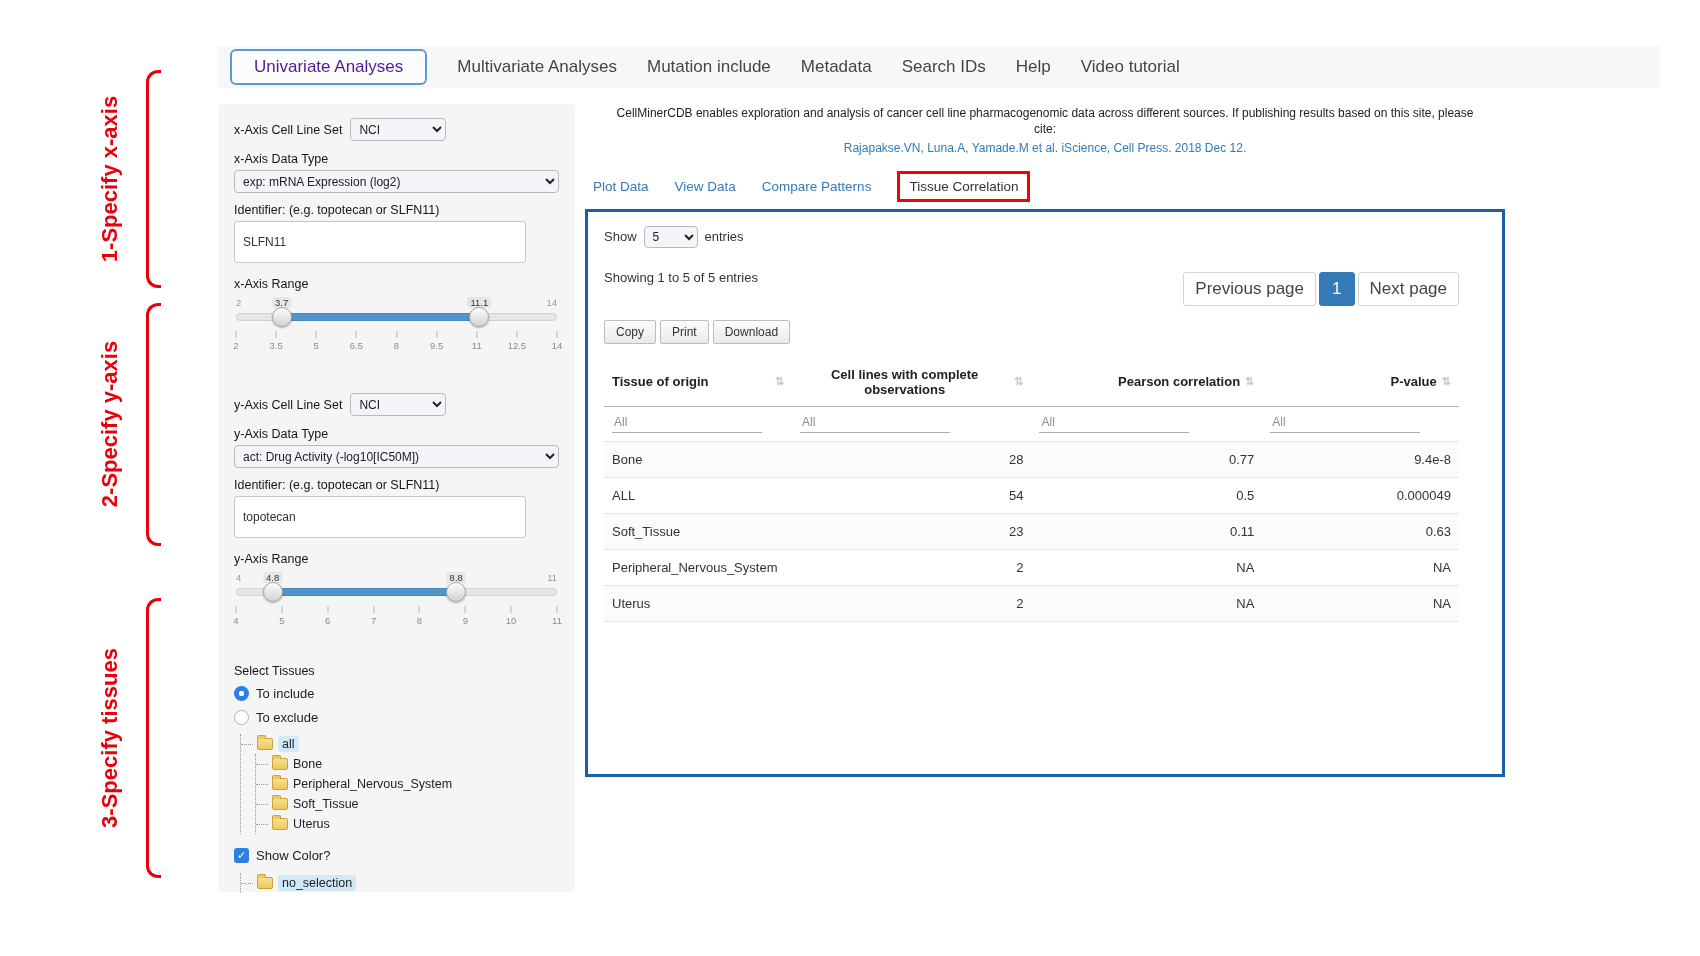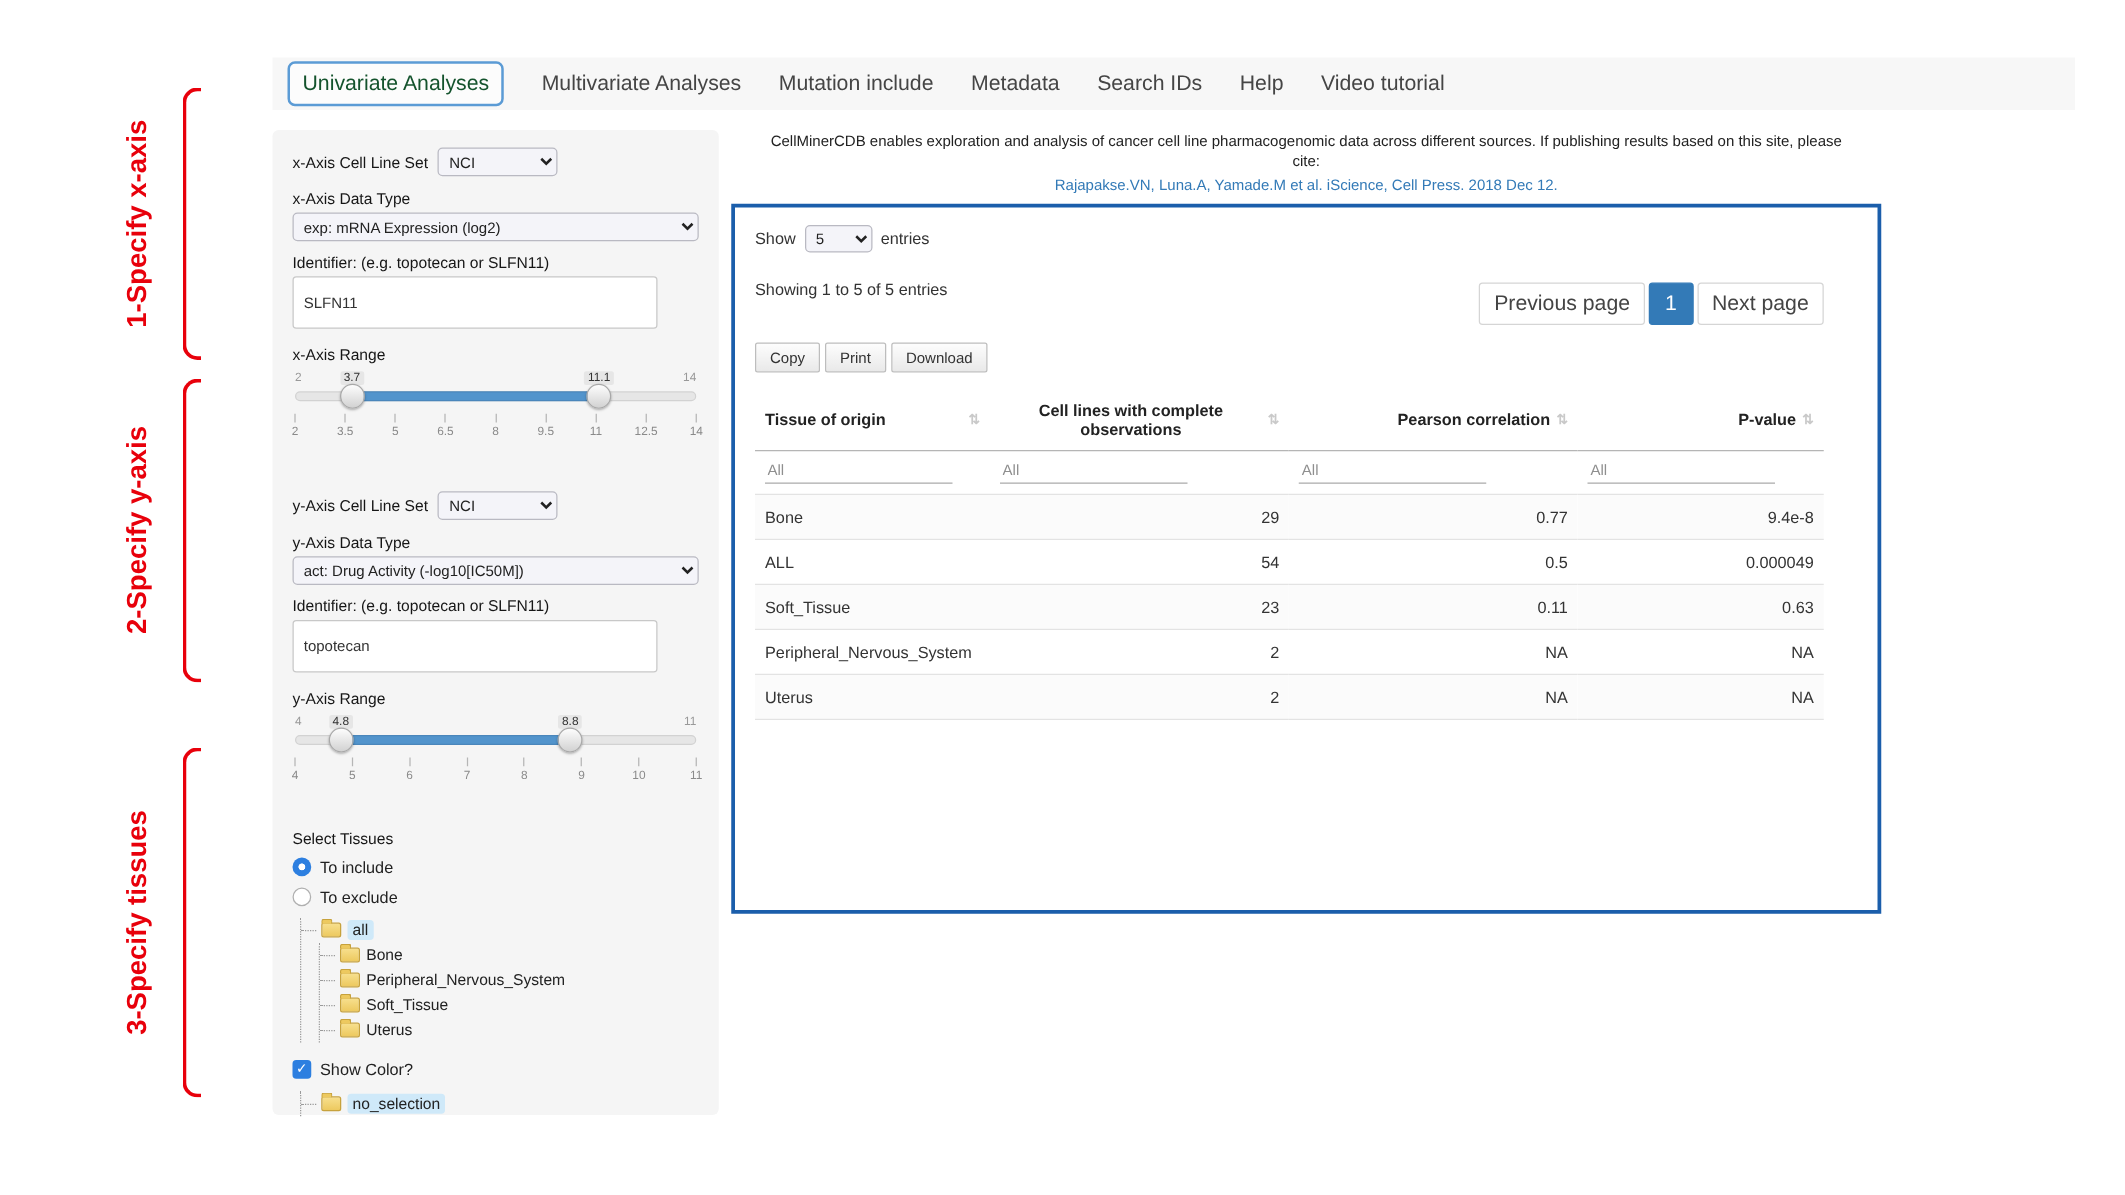--- a/index.html
+++ b/index.html
@@ -6,21 +6,21 @@
   html,body{background:#fff}
   body{width:1700px;height:956px;position:relative;font-family:"Liberation Sans",sans-serif;color:#333;overflow:hidden}
 
   
   .step-label{position:absolute;width:300px;text-align:center;transform:rotate(-90deg);color:#e8000b;font-size:22px;font-weight:bold;white-space:nowrap}
   .bracket{position:absolute;left:146px;width:15px;border:3px solid #e8000b;border-right:none;border-radius:12px 0 0 12px}
 
   
   .navbar{position:absolute;left:218px;top:46px;width:1442px;height:42px;background:#f7f7f7;display:flex;align-items:center;gap:30px;padding:0 12px;font-size:17px;color:#454545}
   .nav-tab{cursor:pointer;white-space:nowrap}
-  .nav-tab.active{border:2px solid #5b9bd5;border-radius:6px;padding:6px 10px;background:#fcfcfc;color:#14532d}
+  .nav-tab.active{border:2px solid #5b9bd5;border-radius:6px;padding:6px 22px;background:#fcfcfc;color:#4c1d95}
 
   
   .sidebar{position:absolute;left:218px;top:104px;width:357px;height:788px;background:#f5f5f5;border-radius:5px;padding:14px 16px;font-size:12.5px}
   .fld-label{font-weight:normal;color:#161616;margin-bottom:4px}
   .inline-row{display:flex;align-items:center;gap:8px}
   select{font-size:12px;color:#222;background:#f4f4f9;border:1px solid #b9b9c2;border-radius:4px;height:23px;padding:0 4px}
   .select-wide{width:100%;margin-bottom:0}
   .text-input{width:292px;height:42px;border:1px solid #c8c8c8;border-radius:3px;background:#fff;font-size:12px;padding:0 8px;color:#333;display:block}
 
   
@@ -253,20 +253,26 @@
         <span class="tree-label hl">no_selection</span>
       </div>
     </div>
   </div>
 </aside>
 
 <main class="main">
   <div class="citation">CellMinerCDB enables exploration and analysis of cancer cell line pharmacogenomic data across different sources. If publishing results based on this site, please cite:</div>
   <div class="citation citation-link">Rajapakse.VN, Luna.A, Yamade.M et al. iScience, Cell Press. 2018 Dec 12.</div>
 
+  <div class="tabs">
+    <span class="tab">Plot Data</span>
+    <span class="tab">View Data</span>
+    <span class="tab">Compare Patterns</span>
+    <span class="tab active">Tissue Correlation</span>
+  </div>
 
   <div class="panel">
     <div class="panel-inner">
 
       <div class="show-row">
         <span>Show</span>
         <select class="show-select">
           <option>5</option>
         </select>
         <span>entries</span>
@@ -324,21 +330,21 @@
           <tr class="filter-row">
             <td><input class="filter-input" placeholder="All" style=""></td>
             <td><input class="filter-input" placeholder="All" style=""></td>
             <td><input class="filter-input" placeholder="All" style=""></td>
             <td><input class="filter-input" placeholder="All" style=""></td>
           </tr>
         </thead>
         <tbody>
           <tr>
             <td>Bone</td>
-            <td class="num">29</td>
+            <td class="num">28</td>
             <td class="num">0.77</td>
             <td class="num">9.4e-8</td>
           </tr>
           <tr>
             <td>ALL</td>
             <td class="num">54</td>
             <td class="num">0.5</td>
             <td class="num">0.000049</td>
           </tr>
           <tr>

